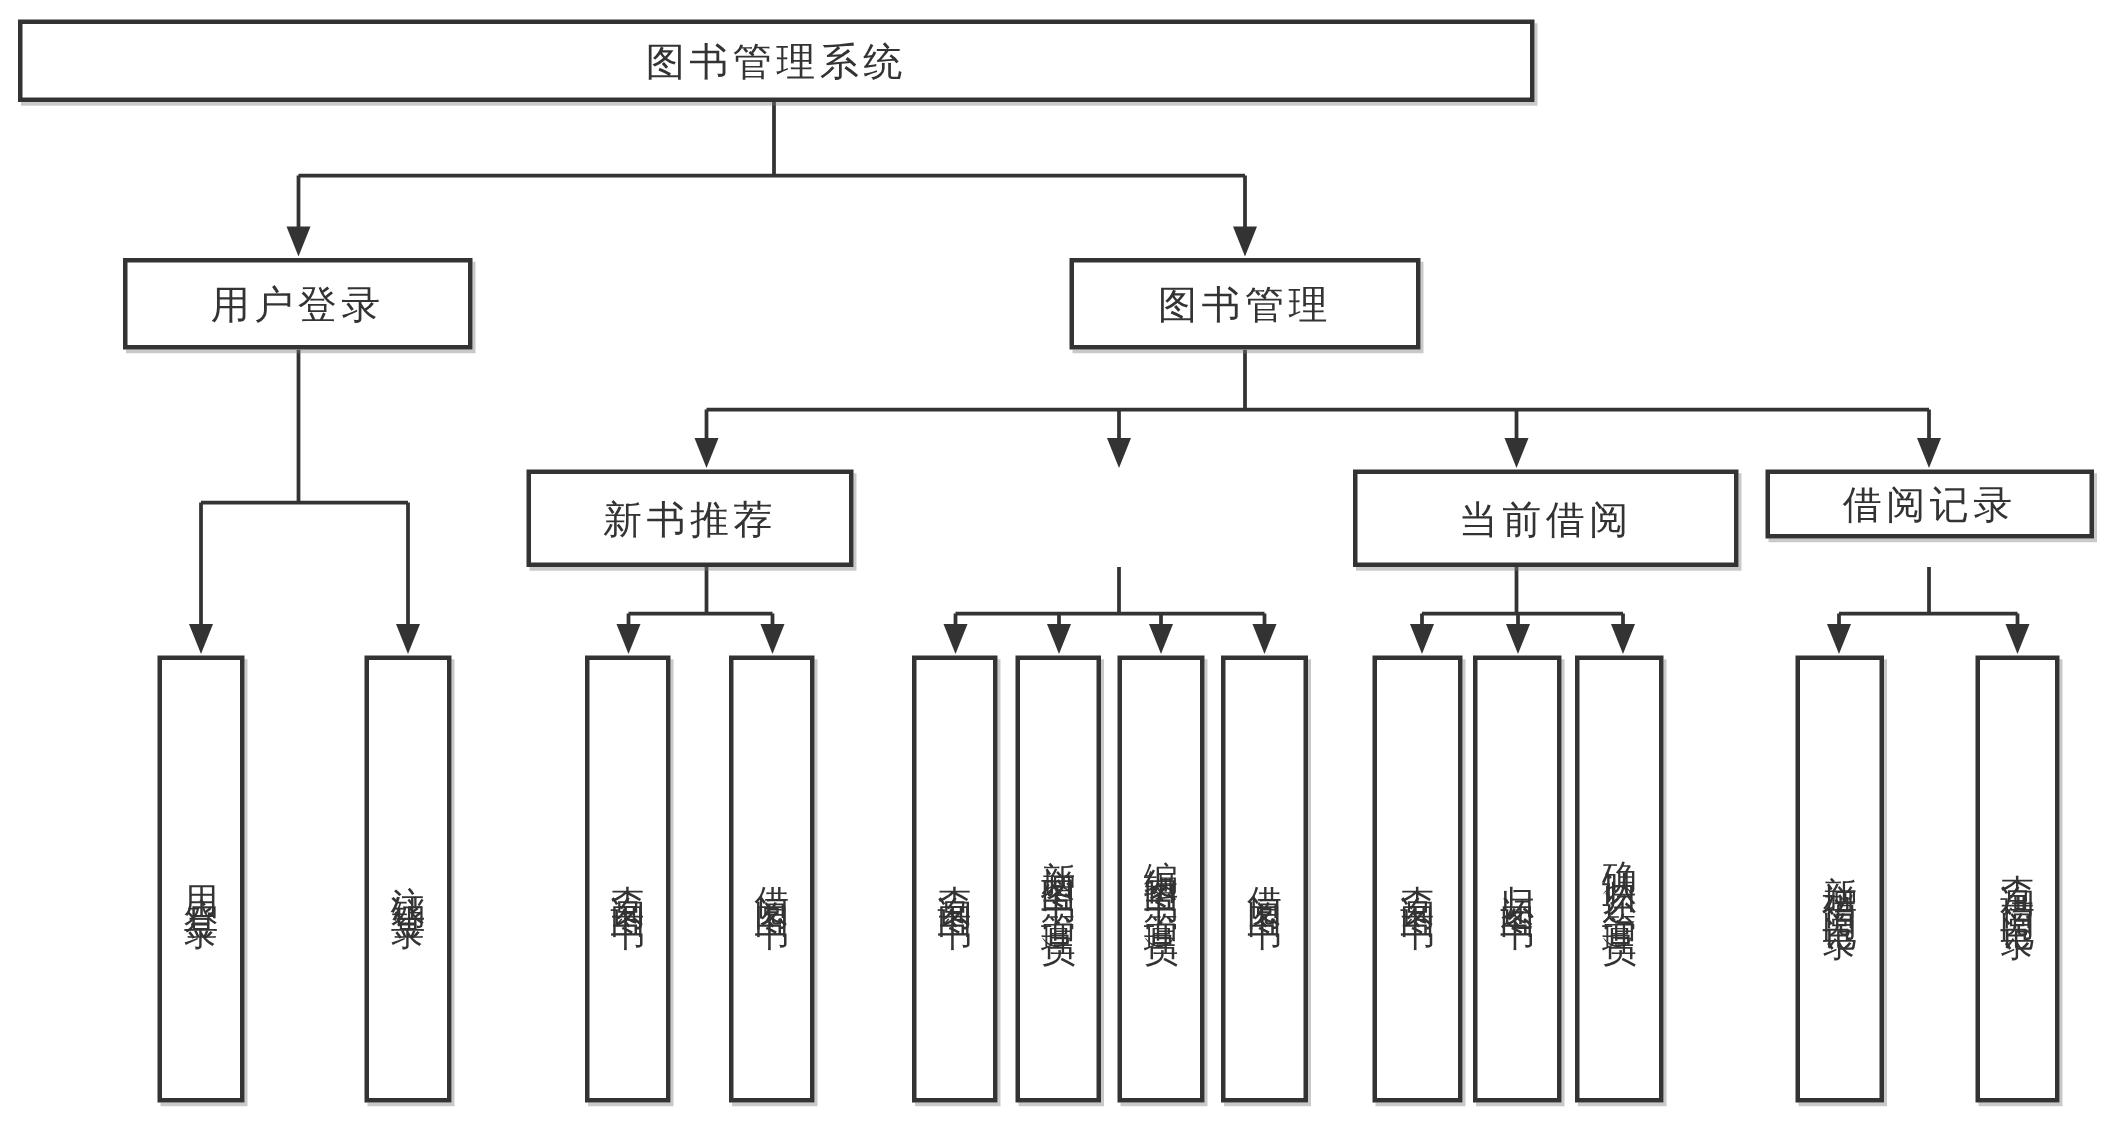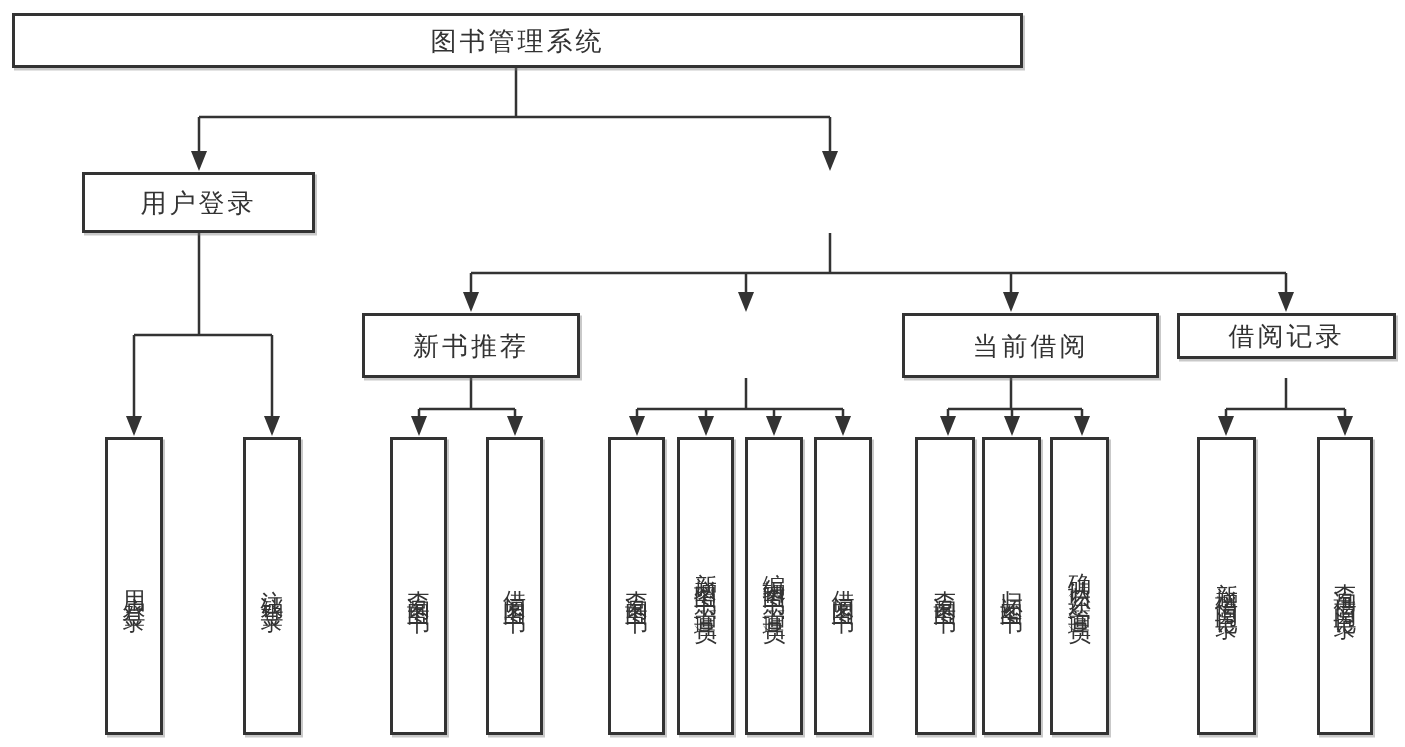--- a/index.html
+++ b/index.html
@@ -47,21 +47,21 @@
     writing-mode: vertical-rl;
     text-orientation: mixed;
     font-size: 23px;
     letter-spacing: 7px;
     line-height: 1;
   }
   
   #b-root { left: 12px;  top: 13px;  width: 1011px; height: 55px; }
   #b-ul   { left: 82px;  top: 172px; width: 233px;  height: 61px; }
   #b-bm   { left: 713px; top: 172px; width: 234px;  height: 61px; }
-  #b-nb   { left: 362px; top: 313px; width: 218px;  height: 65px; text-align: right; }
+  #b-nb   { left: 351px; top: 313px; width: 218px;  height: 65px; text-align: right; }
   #b-bb   { left: 637px; top: 313px; width: 219px;  height: 65px; }
   #b-cb   { left: 902px; top: 313px; width: 257px;  height: 65px; }
   #b-br   { left: 1177px;top: 313px; width: 219px;  height: 46px; }
   .leaf   { top: 437px; height: 298px; }
   #l-ul1 { left: 105px;  width: 58px; }
   #l-ul2 { left: 243px;  width: 58px; }
   #l-nb1 { left: 390px;  width: 57px; }
   #l-nb2 { left: 486px;  width: 57px; }
   #l-bb1 { left: 608px;  width: 57px; }
   #l-bb2 { left: 677px;  width: 57px; }
@@ -119,20 +119,21 @@
       <polygon points="1004,416 1020,416 1012,436"></polygon>
       <polygon points="1074,416 1090,416 1082,436"></polygon>
       <polygon points="1218,416 1234,416 1226,436"></polygon>
       <polygon points="1337,416 1353,416 1345,436"></polygon>
     </g>
   </svg>
 
   <div class="box hb" id="b-root">图书管理系统</div>
 
   <div class="box hb" id="b-ul">用户登录</div>
+  <div class="box hb" id="b-bm">图书管理</div>
 
   <div class="box hb" id="b-nb">新书推荐</div>
   <div class="box hb" id="b-cb">当前借阅</div>
   <div class="box hb" id="b-br">借阅记录</div>
 
   <div class="box vb leaf" id="l-ul1">用户登录</div>
   <div class="box vb leaf" id="l-ul2">注销登录</div>
 
   <div class="box vb leaf" id="l-nb1">查询图书</div>
   <div class="box vb leaf" id="l-nb2">借阅图书</div>

